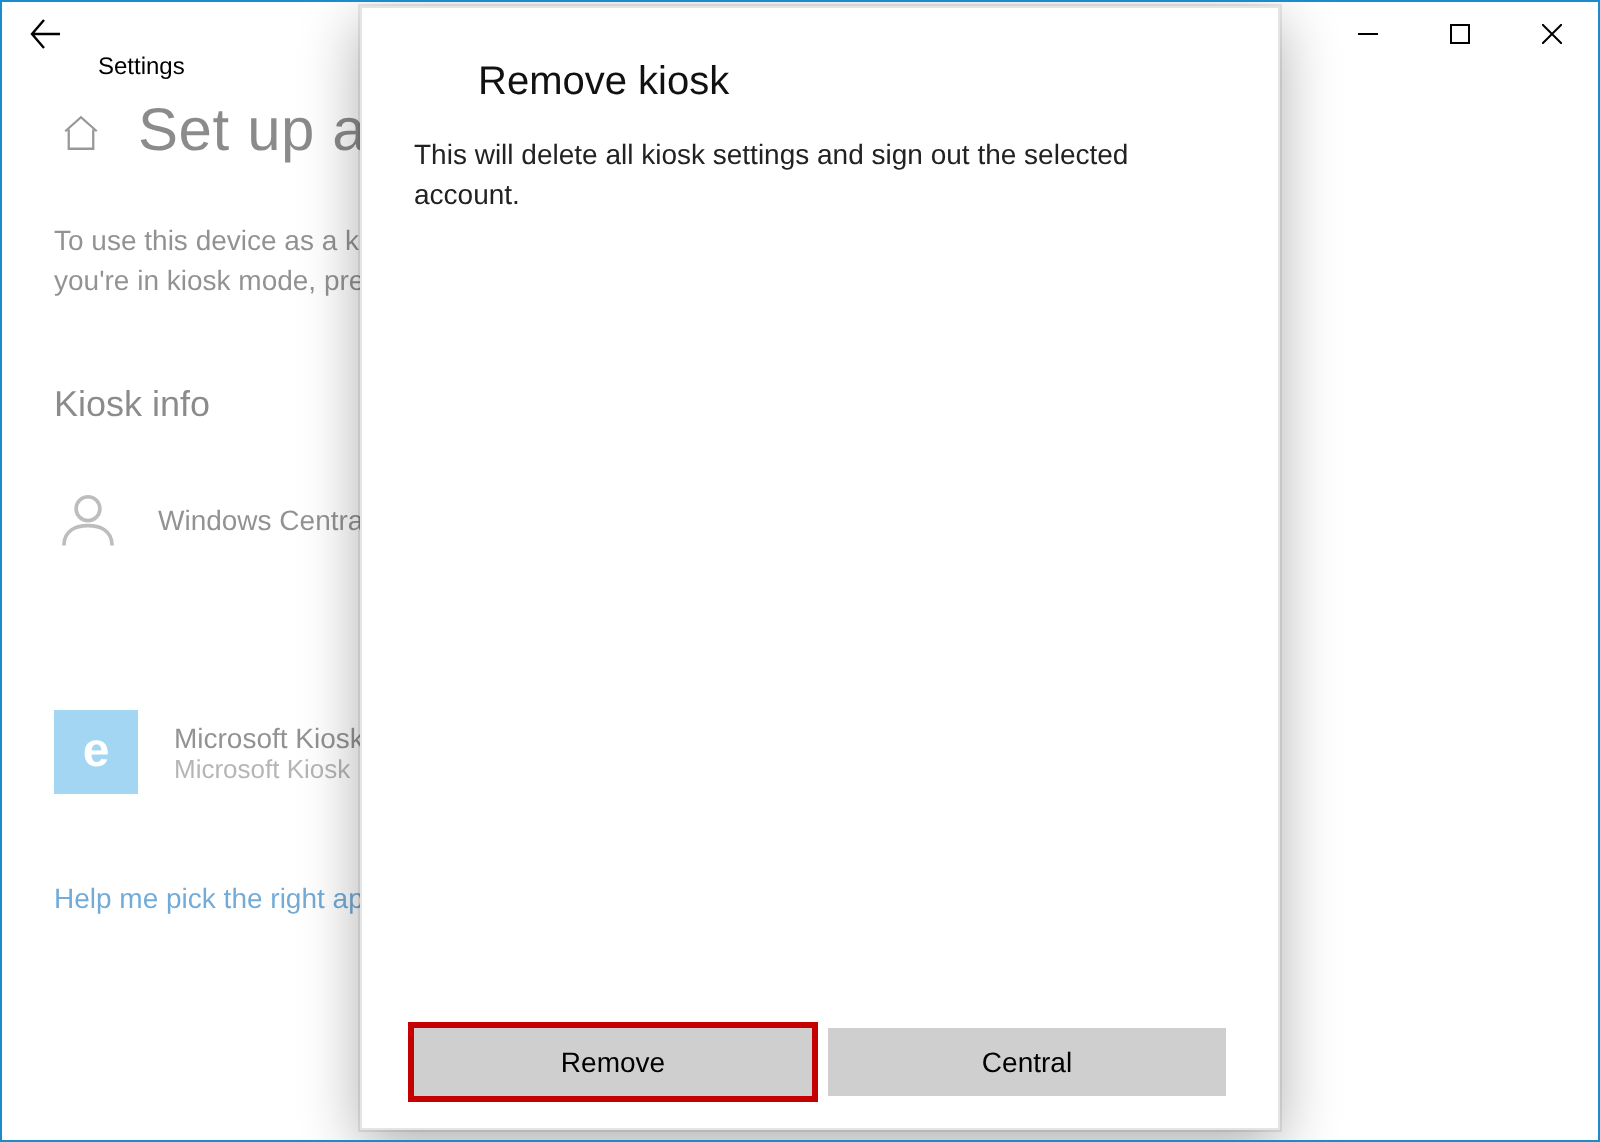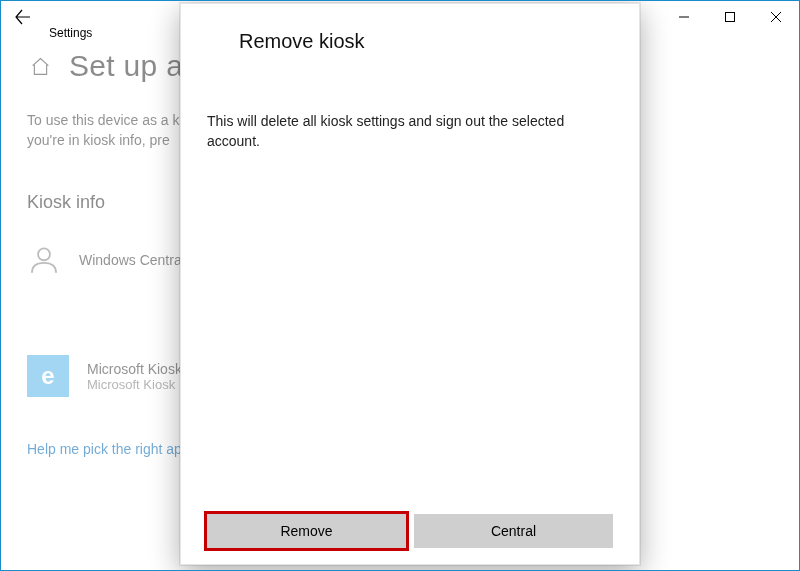--- a/index.html
+++ b/index.html
@@ -128,21 +128,20 @@
       font-weight: 400;
       color: #111;
       margin-bottom: 14px;
       margin-left: 32px;
     }
     .dialog-text {
       font-size: 14px;
       color: #222;
       line-height: 1.45;
       max-width: 400px;
-      margin-top: 44px;
     }
     .dialog-spacer { flex: 1; }
     .dialog-buttons {
       display: flex;
       gap: 8px;
     }
     .dbtn {
       flex: 1;
       height: 34px;
       background: #cfcfcf;
@@ -190,21 +189,21 @@
   <div class="page-heading-row">
     <span class="home-ic">
       <svg width="21" height="21" viewBox="0 0 24 24">
         <path d="M3 11 L12 3 L21 11 M5 10 V21 H19 V10" stroke="#444" stroke-width="1.3" fill="none"></path>
       </svg>
     </span>
     <h1 class="page-heading">Set up a k</h1>
   </div>
   <p class="desc">
     <span>To use this device as a kio</span><br>
-    <span>you're in kiosk info, pre</span>
+    <span>you're in kiosk mode, pre</span>
   </p>
   <h2 class="section-h">Kiosk info</h2>
 
   <div class="item-row mid">
     <span class="avatar">
       <svg width="34" height="34" viewBox="0 0 24 24">
         <circle cx="12" cy="8" r="4.2" stroke="#888" stroke-width="1.3" fill="none"></circle>
         <path d="M3.5 21 C3.5 15.5 8 14 12 14 C16 14 20.5 15.5 20.5 21" stroke="#888" stroke-width="1.3" fill="none"></path>
       </svg>
     </span>

